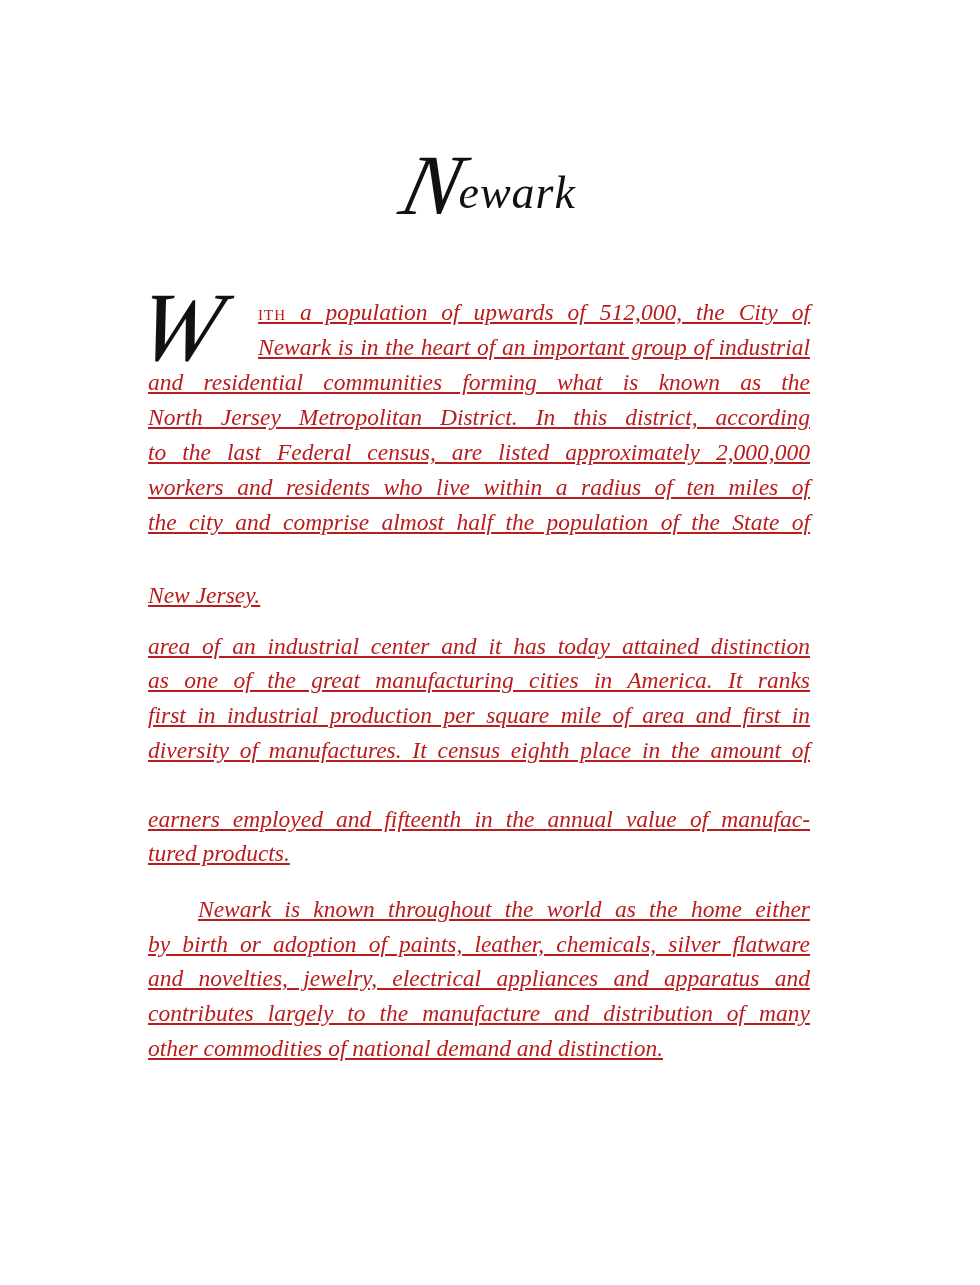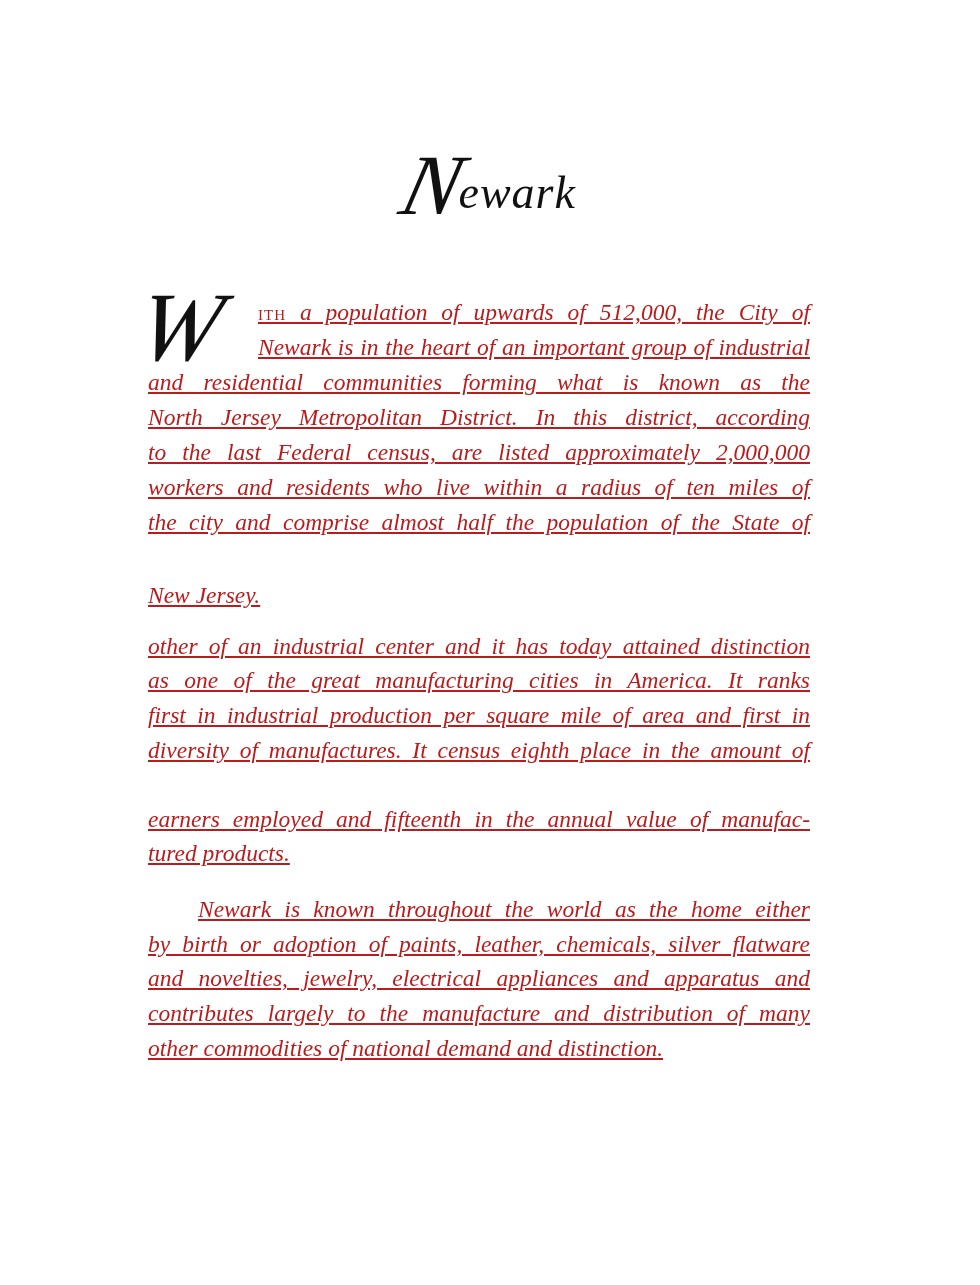--- a/index.html
+++ b/index.html
@@ -97,21 +97,21 @@
 
   <div class="line dropindent" style="top:293px;"><span class="smallcaps">ITH</span><span> a population of upwards of 512,000, the City of</span></div>
   <div class="line dropindent" style="top:328px;">Newark is in the heart of an important group of industrial</div>
   <div class="line" style="top:363px;">and residential communities forming what is known as the</div>
   <div class="line" style="top:398px;">North Jersey Metropolitan District.  In this district, according</div>
   <div class="line" style="top:433px;">to the last Federal census, are listed approximately 2,000,000</div>
   <div class="line" style="top:468px;">workers and residents who live within a radius of ten miles of</div>
   <div class="line" style="top:503px;">the city and comprise almost half the population of the State of</div>
   <div class="line last" style="top:556px;margin-top:20px;">New Jersey.</div>
 
-  <div class="line" style="top:627px;">other of an industrial center and it has today attained distinction</div>
+  <div class="line" style="top:627px;">area of an industrial center and it has today attained distinction</div>
   <div class="line" style="top:661px;">as one of the great manufacturing cities in America.  It ranks</div>
   <div class="line" style="top:696px;">first in industrial production per square mile of area and first in</div>
   <div class="line" style="top:731px;">diversity of manufactures.  It census eighth place in the amount of</div>
   <div class="line" style="top:800px;">earners employed and fifteenth in the annual value of manufac-</div>
   <div class="line last" style="top:834px;">tured products.</div>
 
   <div class="line" style="top:925px;">by birth or adoption of paints, leather, chemicals, silver flatware</div>
   <div class="line indent" style="top:890px;">Newark is known throughout the world as the home either</div>
   <div class="line" style="top:959px;">and novelties, jewelry, electrical appliances and apparatus and</div>
   <div class="line" style="top:994px;">contributes largely to the manufacture and distribution of many</div>

